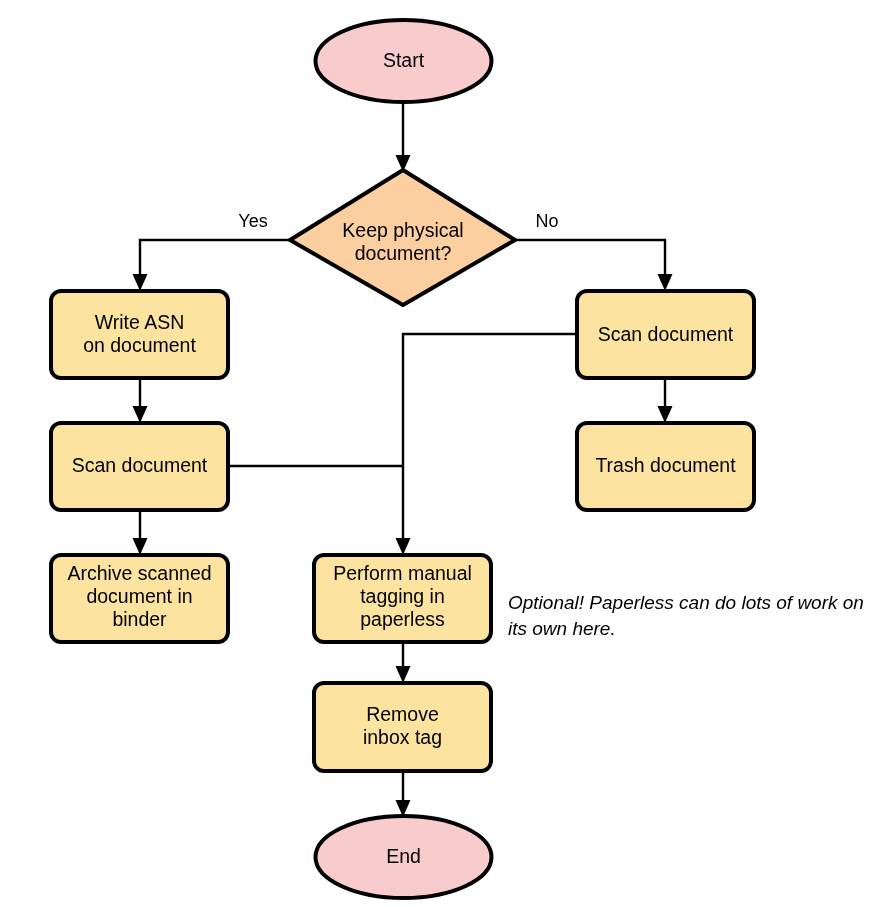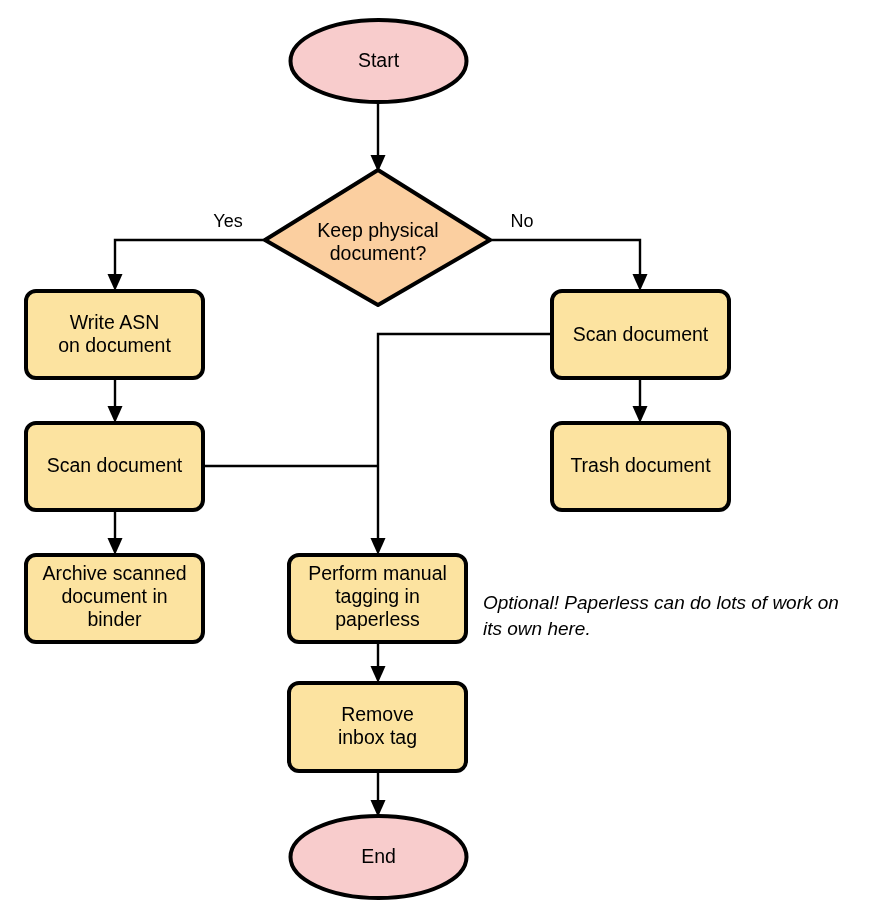--- a/index.html
+++ b/index.html
@@ -10,20 +10,21 @@
   body {
     width: 888px;
     height: 907px;
     font-family: "Liberation Sans", sans-serif;
     overflow: hidden;
   }
   #flowchart-root {
     position: relative;
     width: 721px;
     height: 907px;
+    padding-left: 25px;
   }
   svg#flow {
     display: block;
     width: 888px;
     height: 907px;
   }
   .node-shape {
     stroke: #000000;
     stroke-width: 4;
     stroke-linejoin: round;

